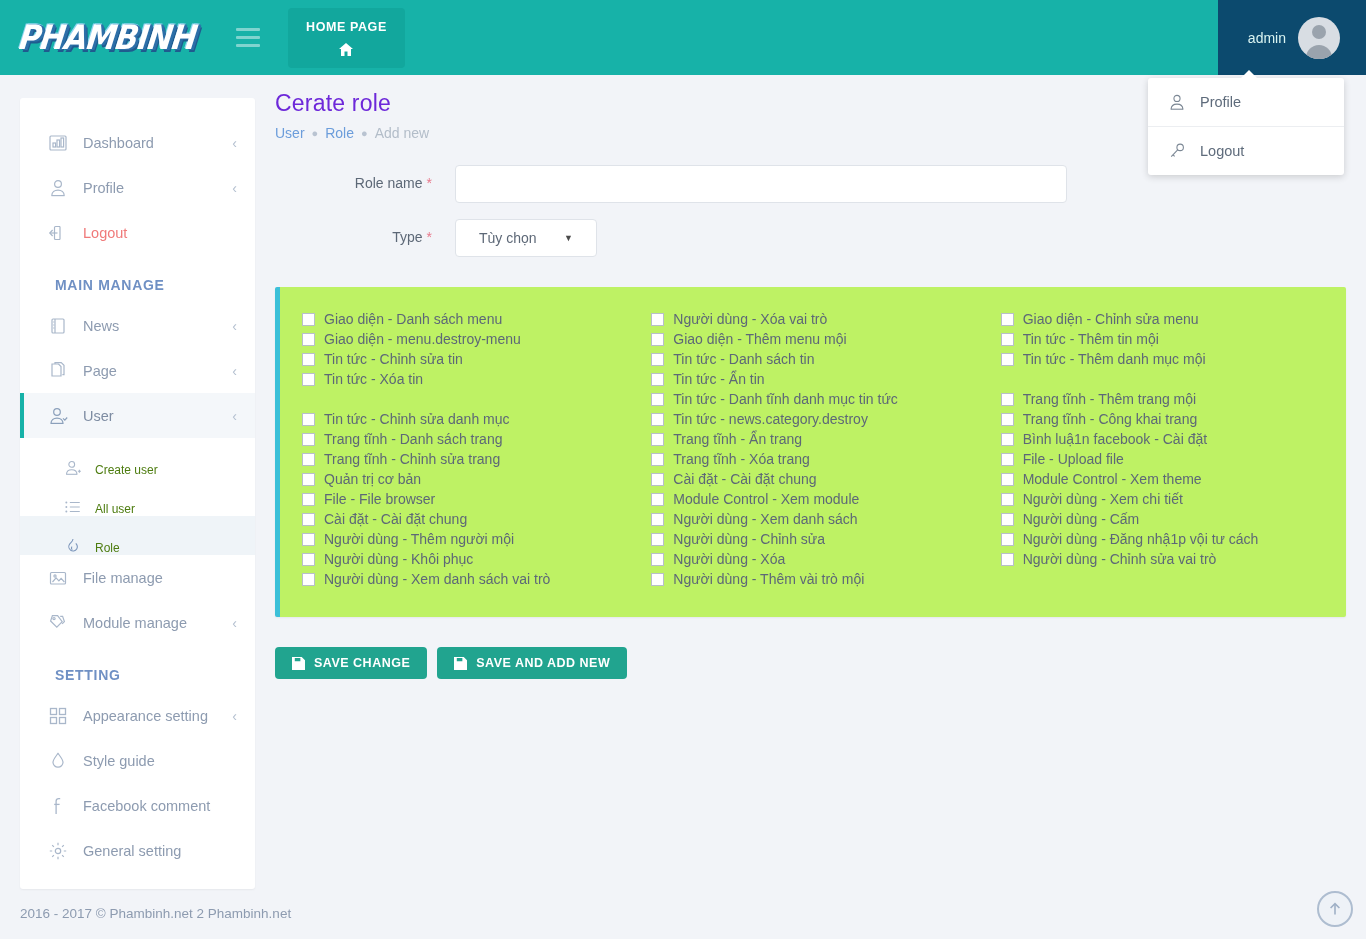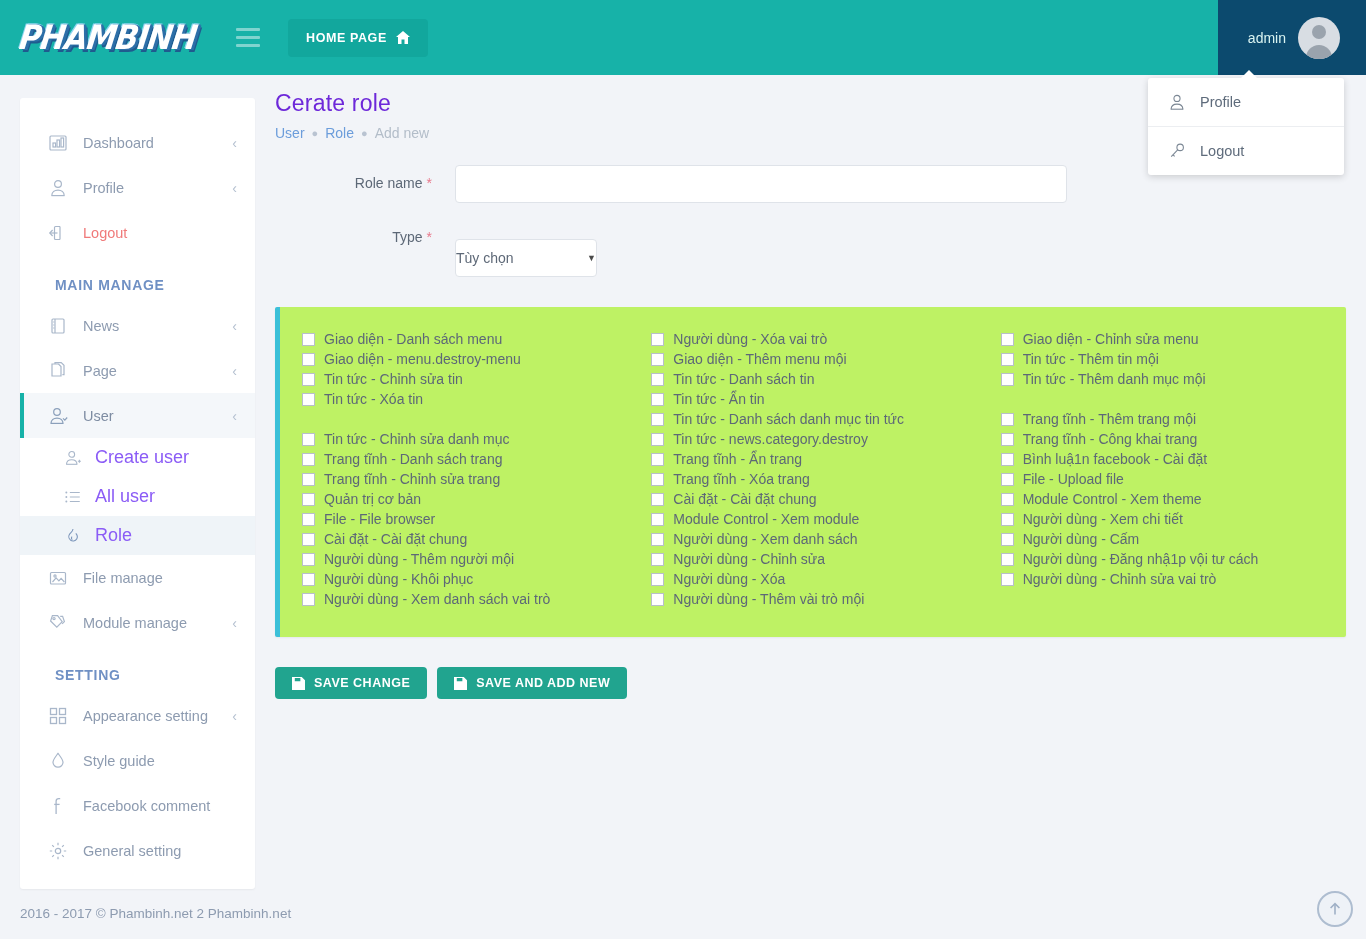--- a/index.html
+++ b/index.html
@@ -50,20 +50,21 @@
     background: #12a79d;
     color: #ffffff;
     font-weight: bold;
     font-size: 12.5px;
     letter-spacing: 0.6px;
     padding: 12px 18px;
     border: none; border-radius: 4px;
     display: flex; align-items: center; gap: 9px;
     cursor: pointer;
     font-family: "Liberation Sans", sans-serif;
+    flex-direction: column;
   }
   .topbar-right {
     margin-left: auto;
     height: 75px;
     background: #0c4a6e;
     display: flex; align-items: center; gap: 12px;
     padding: 0 26px 0 30px;
     cursor: pointer;
     position: relative;
   }
@@ -124,23 +125,23 @@
   .nav-item.red .nic { color: #a9b7ca; }
   .nav-item.active {
     background: #f4f7fa; color: #7d8ca2;
     box-shadow: inset 4px 0 0 #17b2a8;
   }
   .nav-section {
     padding: 22px 28px 10px 35px;
     color: #6f90c4; font-size: 14px; font-weight: bold; letter-spacing: 0.7px;
   }
   .nav-sub {
-    display: flex; align-items: center;
+    display: flex; align-items: flex-end;
     height: 39px; padding: 0 18px 0 44px;
-    color: #8b5cf6; font-size: 18px; cursor: pointer;
+    color: #4d7c0f; font-size: 12px; cursor: pointer;
   }
   .nav-sub .nic { width: 18px; height: 18px; margin-right: 13px; flex:none; color:#a9b7ca;}
   .nav-sub.active { background: #eff4f8; }
 
   
   .main { position: absolute; top: 90px; left: 275px; right: 20px; }
   .page-title {
     font-size: 23px; color: #6d28d9; font-weight: normal;
     margin: 0 0 8px 0; letter-spacing: 0.2px;
   }
@@ -160,23 +161,23 @@
   .text-input {
     width: 612px; height: 38px;
     border: 1px solid #dfe3e9; border-radius: 4px;
     background: #fff; padding: 0 12px;
     font-family: "Liberation Sans", sans-serif; font-size: 14px; color: #5d6877;
     outline: none;
   }
   .select-box {
     width: 142px; height: 38px;
     border: 1px solid #dfe3e9; border-radius: 4px;
-    background: #fff; padding: 0 0;
+    background: #fff; padding: 0 23px;
     display: flex; align-items: center; justify-content: space-between;
-    font-size: 14px; color: #5d6877; cursor: pointer; margin-top: 20px;
+    font-size: 14px; color: #5d6877; cursor: pointer;
   }
   .select-box .caret { font-size: 9px; color: #4a4a4a; }
 
   
   .perm-panel {
     margin-top: 30px;
     background: #bef264;
     border-left: 5px solid #3cc0d8;
     border-radius: 2px;
     box-shadow: 0 1px 2px rgba(0,0,0,0.05);
@@ -466,21 +467,21 @@
         <label class="perm-item"><input type="checkbox" style=""><span>Quản trị cơ bản</span></label>
         <label class="perm-item"><input type="checkbox" style=""><span>File - File browser</span></label>
         <label class="perm-item"><input type="checkbox" style=""><span>Cài đặt - Cài đặt chung</span></label>
         <label class="perm-item"><input type="checkbox" style=""><span>Người dùng - Thêm người mội</span></label>
         <label class="perm-item"><input type="checkbox" style=""><span>Người dùng - Khôi phục</span></label>
         <label class="perm-item"><input type="checkbox" style=""><span>Người dùng - Xem danh sách vai trò</span></label>
         <label class="perm-item"><input type="checkbox" style=""><span>Người dùng - Xóa vai trò</span></label>
         <label class="perm-item"><input type="checkbox" style=""><span>Giao diện - Thêm menu mội</span></label>
         <label class="perm-item"><input type="checkbox" style=""><span>Tin tức - Danh sách tin</span></label>
         <label class="perm-item"><input type="checkbox" style=""><span>Tin tức - Ẩn tin</span></label>
-        <label class="perm-item"><input type="checkbox" style=""><span>Tin tức - Danh sách danh mục tin tức</span></label>
+        <label class="perm-item"><input type="checkbox" style=""><span>Tin tức - Danh tĩnh danh mục tin tức</span></label>
         <label class="perm-item"><input type="checkbox" style=""><span>Tin tức - news.category.destroy</span></label>
         <label class="perm-item"><input type="checkbox" style=""><span>Trang tĩnh - Ẩn trang</span></label>
         <label class="perm-item"><input type="checkbox" style=""><span>Trang tĩnh - Xóa trang</span></label>
         <label class="perm-item"><input type="checkbox" style=""><span>Cài đặt - Cài đặt chung</span></label>
         <label class="perm-item"><input type="checkbox" style=""><span>Module Control - Xem module</span></label>
         <label class="perm-item"><input type="checkbox" style=""><span>Người dùng - Xem danh sách</span></label>
         <label class="perm-item"><input type="checkbox" style=""><span>Người dùng - Chỉnh sửa</span></label>
         <label class="perm-item"><input type="checkbox" style=""><span>Người dùng - Xóa</span></label>
         <label class="perm-item"><input type="checkbox" style=""><span>Người dùng - Thêm vài trò mội</span></label>
         <label class="perm-item"><input type="checkbox" style=""><span>Giao diện - Chỉnh sửa menu</span></label>

